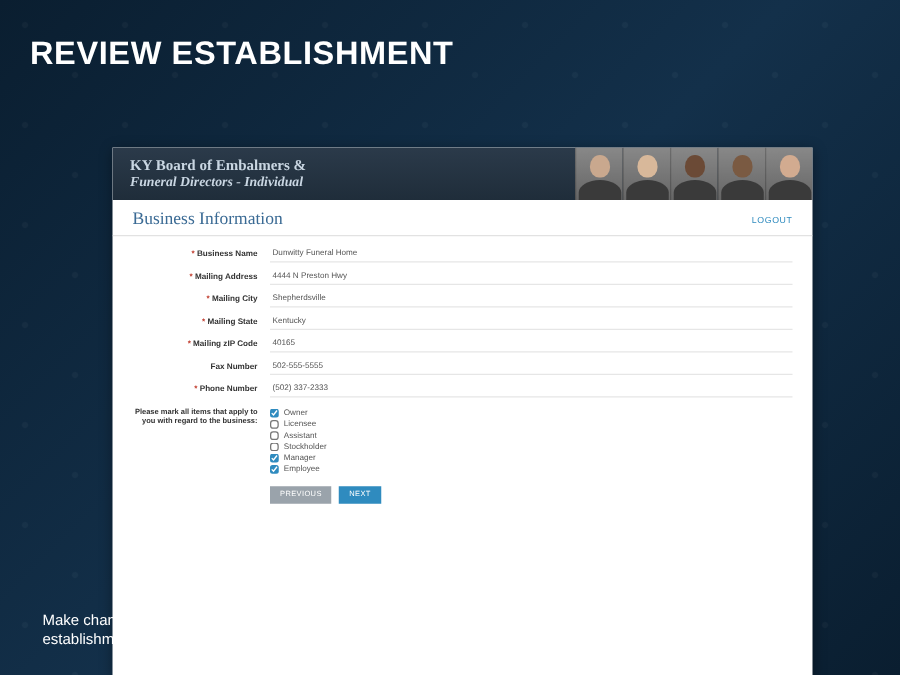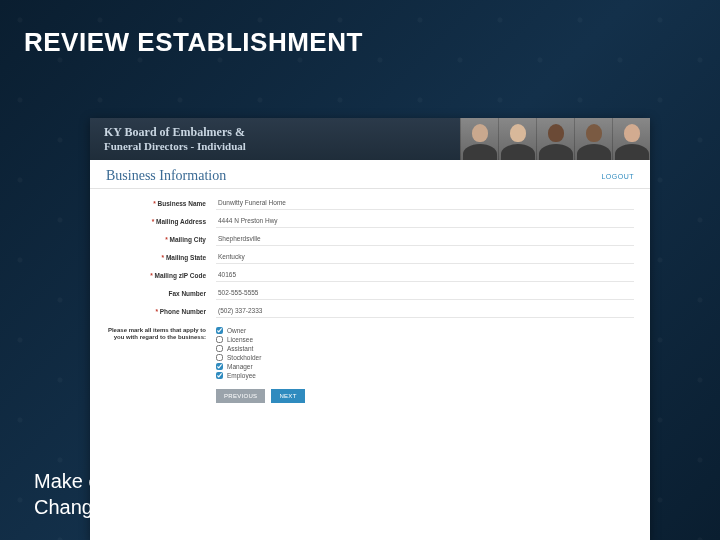--- a/index.html
+++ b/index.html
@@ -45,21 +45,21 @@
     padding-left: 14px;
     position: relative;
   }
   .brand {
     color: #c9d6e2;
     font-family: Georgia, 'Times New Roman', serif;
     font-size: 12px;
     line-height: 1.2;
     font-weight: 600;
   }
-  .brand .line2 { font-size: 11px; }
+  .brand .line2 { font-size: 11px; font-style: italic; }
   .faces {
     position: absolute;
     right: 0; top: 0; bottom: 0;
     display: flex;
   }
   .face {
     width: 38px;
     height: 42px;
     background: linear-gradient(#888, #666);
     border-left: 1px solid rgba(0,0,0,0.2);
@@ -176,21 +176,21 @@
     letter-spacing: 0.3px;
   }
   .btn.prev { background: #9aa3ab; }
   .btn.next { background: #2f8bbf; }
   .caption {
     position: absolute;
     bottom: 20px;
     left: 34px;
     right: 34px;
     color: #ffffff;
-    font-size: 20px;
+    font-size: 12px;
     line-height: 1.3;
   }
 </style>
 </head>
 <body>
 
 <div class="slide-title">
   <div>REVIEW ESTABLISHMENT</div>
 </div>
 

